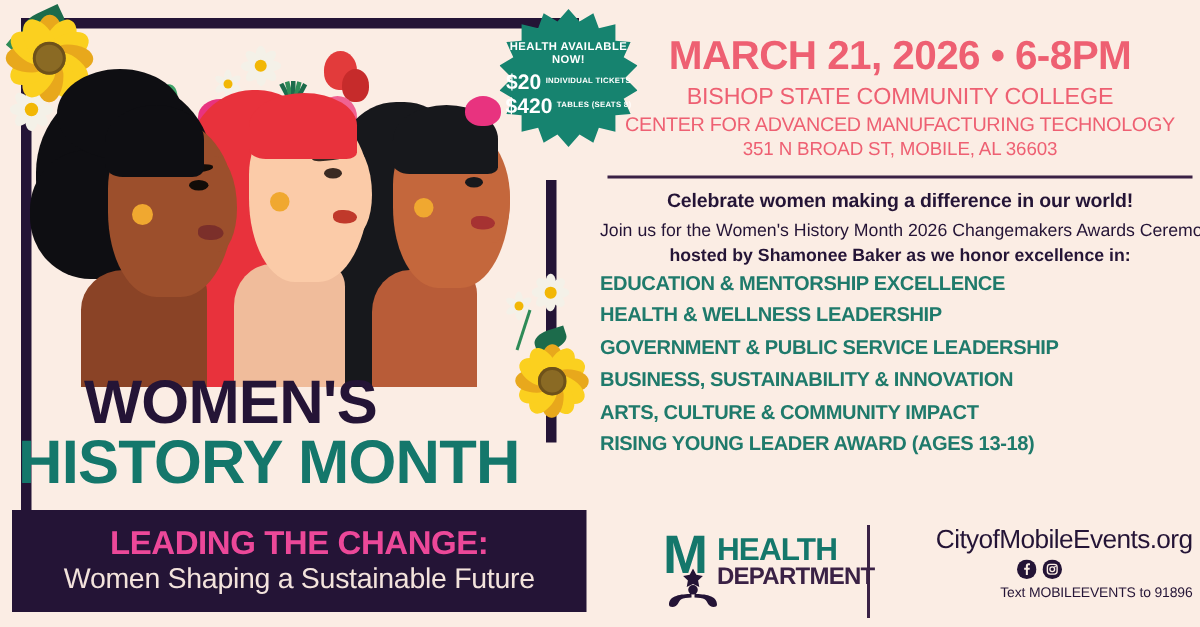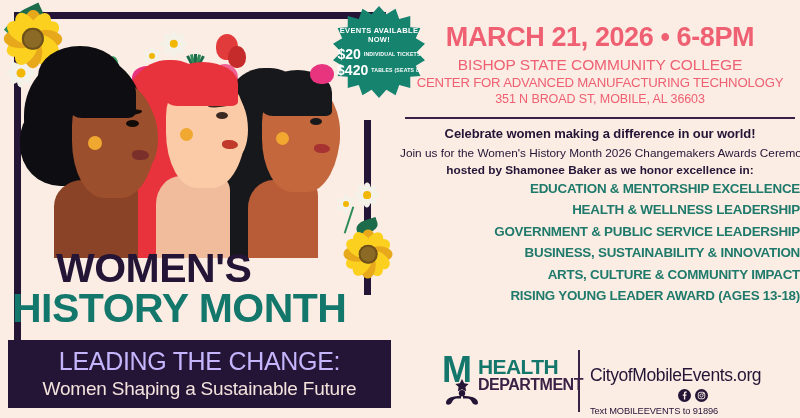--- a/index.html
+++ b/index.html
@@ -109,21 +109,21 @@
   }
 
   #tagline-banner {
     position: absolute; left: 8px; top: 340px;
     width: 383px; height: 68px;
     background: #241436;
     display: flex; flex-direction: column;
     align-items: center; justify-content: center;
   }
   #tagline-main {
-    color: #c4b5fd; font-size: 25px; font-weight: 400;
+    color: #ec4899; font-size: 22px; font-weight: 700;
     letter-spacing: -0.3px; line-height: 1.05;
   }
   #tagline-sub {
     color: #F3E3DC; font-size: 19px; font-weight: 400;
     letter-spacing: -0.2px; margin-top: 3px;
   }
 
   
   #ticket-badge {
     position: absolute; left: 333px; top: 6px;
@@ -194,21 +194,21 @@
   }
   #joinus-2 {
     position: absolute; left: 0; top: 163px; width: 400px;
     text-align: center; font-size: 11.8px; font-weight: 700;
     color: #241436;
   }
   #categories {
     position: absolute; left: 0; top: 182px; width: 400px;
   }
   .category {
-    text-align: right; font-size: 13.4px; font-weight: 700;
+    text-align: left; font-size: 13.4px; font-weight: 700;
     color: #1F7A6B; line-height: 1; margin-bottom: 8px;
     letter-spacing: -0.25px; white-space: nowrap;
   }
 
   
   #footer-divider {
     position: absolute; left: 178px; top: 350px;
     width: 2px; height: 62px; background: #3A2145;
   }
   #logo-block {
@@ -229,21 +229,21 @@
     font-size: 21px; font-weight: 700; color: #14776B;
     line-height: 1; letter-spacing: -0.6px;
   }
   #logo-dept {
     position: absolute; left: 36px; top: 29px;
     font-size: 16px; font-weight: 700; color: #3A2145;
     line-height: 1; letter-spacing: -0.5px;
   }
   #contact-block {
     position: absolute; left: 190px; top: 350px;
-    width: 205px; text-align: left; margin-top: 16px;
+    width: 205px; text-align: right;
   }
   #website {
     font-size: 17.5px; color: #241436; letter-spacing: -0.4px;
     line-height: 1.1;
   }
   #social-row {
     display: flex; align-items: center; justify-content: center;
     gap: 4px; margin-top: 4px;
   }
   .social-icon { width: 13px; height: 13px; flex: 0 0 auto; }
@@ -486,21 +486,21 @@
 
     <div id="tagline-banner">
       <div id="tagline-main">LEADING THE CHANGE:</div>
       <div id="tagline-sub">Women Shaping a Sustainable Future</div>
     </div>
   </div>
 
   <div id="ticket-badge">
     <div id="ticket-star"></div>
     <div id="ticket-inner">
-      <div class="tb-line1">EVENTS AVAILABLE NOW!</div>
+      <div class="tb-line1">HEALTH AVAILABLE NOW!</div>
       <div class="tb-row">
         <span class="tb-price">$20</span>
         <span class="tb-desc">INDIVIDUAL TICKETS</span>
       </div>
       <div class="tb-row">
         <span class="tb-price">$420</span>
         <span class="tb-desc">TABLES (SEATS 8)</span>
       </div>
     </div>
   </div>

